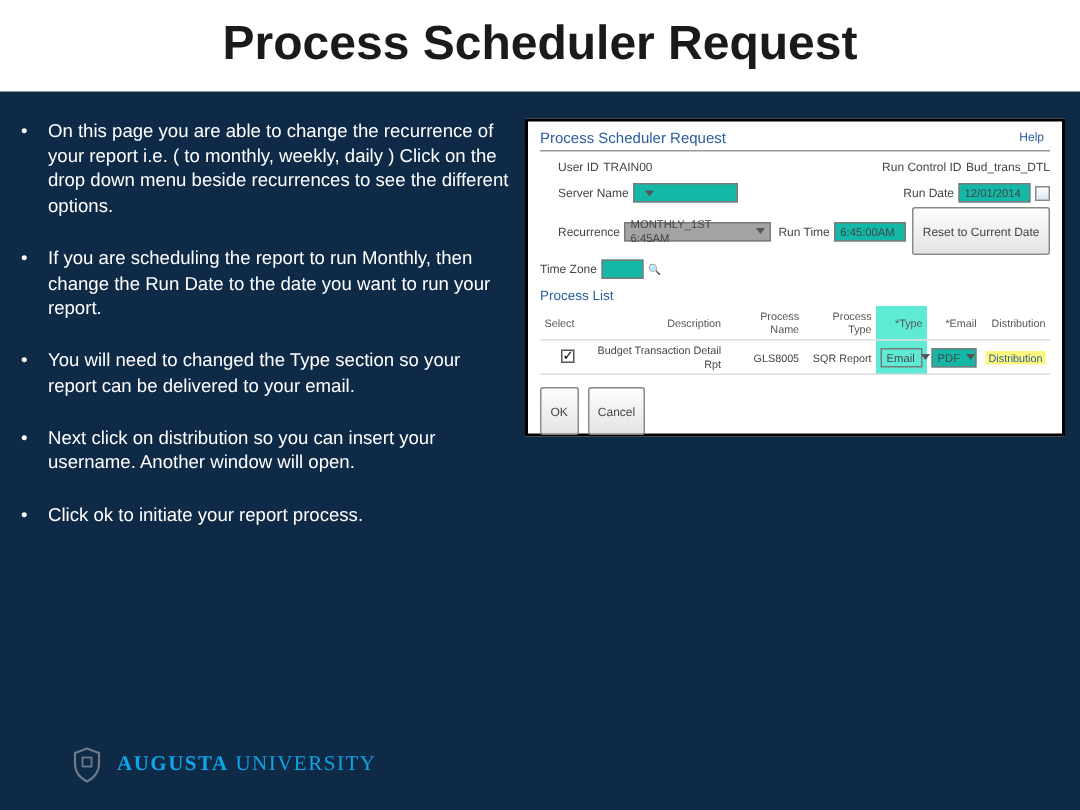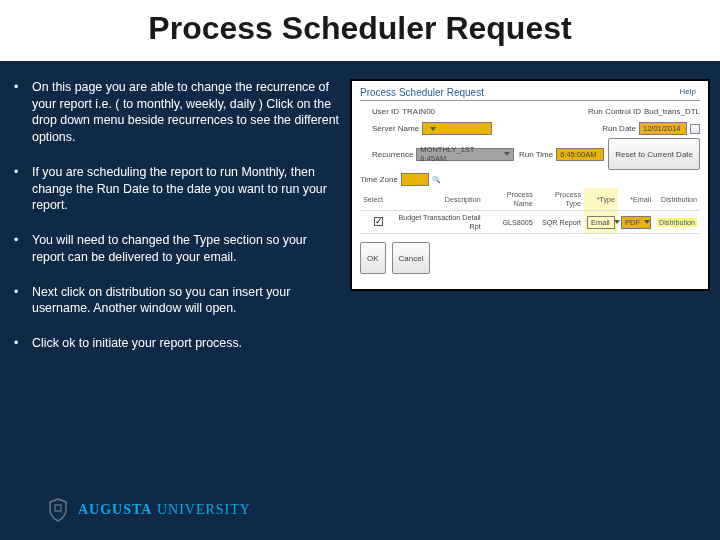--- a/index.html
+++ b/index.html
@@ -66,21 +66,21 @@
     color: #2a5d9e;
     font-size: 8px;
   }
   .shot hr { border: none; border-top: 1px solid #999; margin: 2px 0 6px 0; }
   .pair { display: flex; justify-content: space-between; margin-left: 12px; }
   .field {
     display: flex; align-items: center; gap: 3px;
   }
   .sel, .txtin {
     border: 1px solid #7a7a7a;
-    background: #eab308;
+    background: #14b8a6;
     font-size: 7.5px;
     height: 13px;
     padding: 0 3px;
     display: inline-flex;
     align-items: center;
   }
   .sel.hl { background: #a3a3a3; }
   .sel .caret {
     margin-left: 4px;
     width: 0; height: 0;
@@ -107,21 +107,21 @@
     width: 100%;
     border-collapse: collapse;
     font-size: 7.2px;
   }
   .tbl th, .tbl td {
     text-align: right;
     padding: 2px 3px;
     border-bottom: 1px solid #ddd;
   }
   .tbl th { color: #555; font-weight: 400; }
-  .tbl td.hl, .tbl th.hl { background: #fef9c3; }
+  .tbl td.hl, .tbl th.hl { background: #5eead4; }
   .chk {
     width: 9px; height: 9px;
     border: 1px solid #555;
     display: inline-block;
     position: relative;
     background: #fff;
   }
   .chk.on::after {
     content: "✓";
     position: absolute;
@@ -242,20 +242,21 @@
         <span class="btn">Reset to Current Date</span>
       </div>
     </div>
 
     <div class="field" style="margin-top:3px;">
       <span class="lbl">Time Zone</span>
       <span class="txtin" style="width:28px"></span>
       <span class="mini">🔍</span>
     </div>
 
+    <div class="section-title">Process List</div>
     <div class="plist">
       <table class="tbl">
         <thead>
           <tr>
             <th>Select</th>
             <th>Description</th>
             <th>Process Name</th>
             <th>Process Type</th>
             <th class="hl">*Type</th>
             <th>*Email</th>

